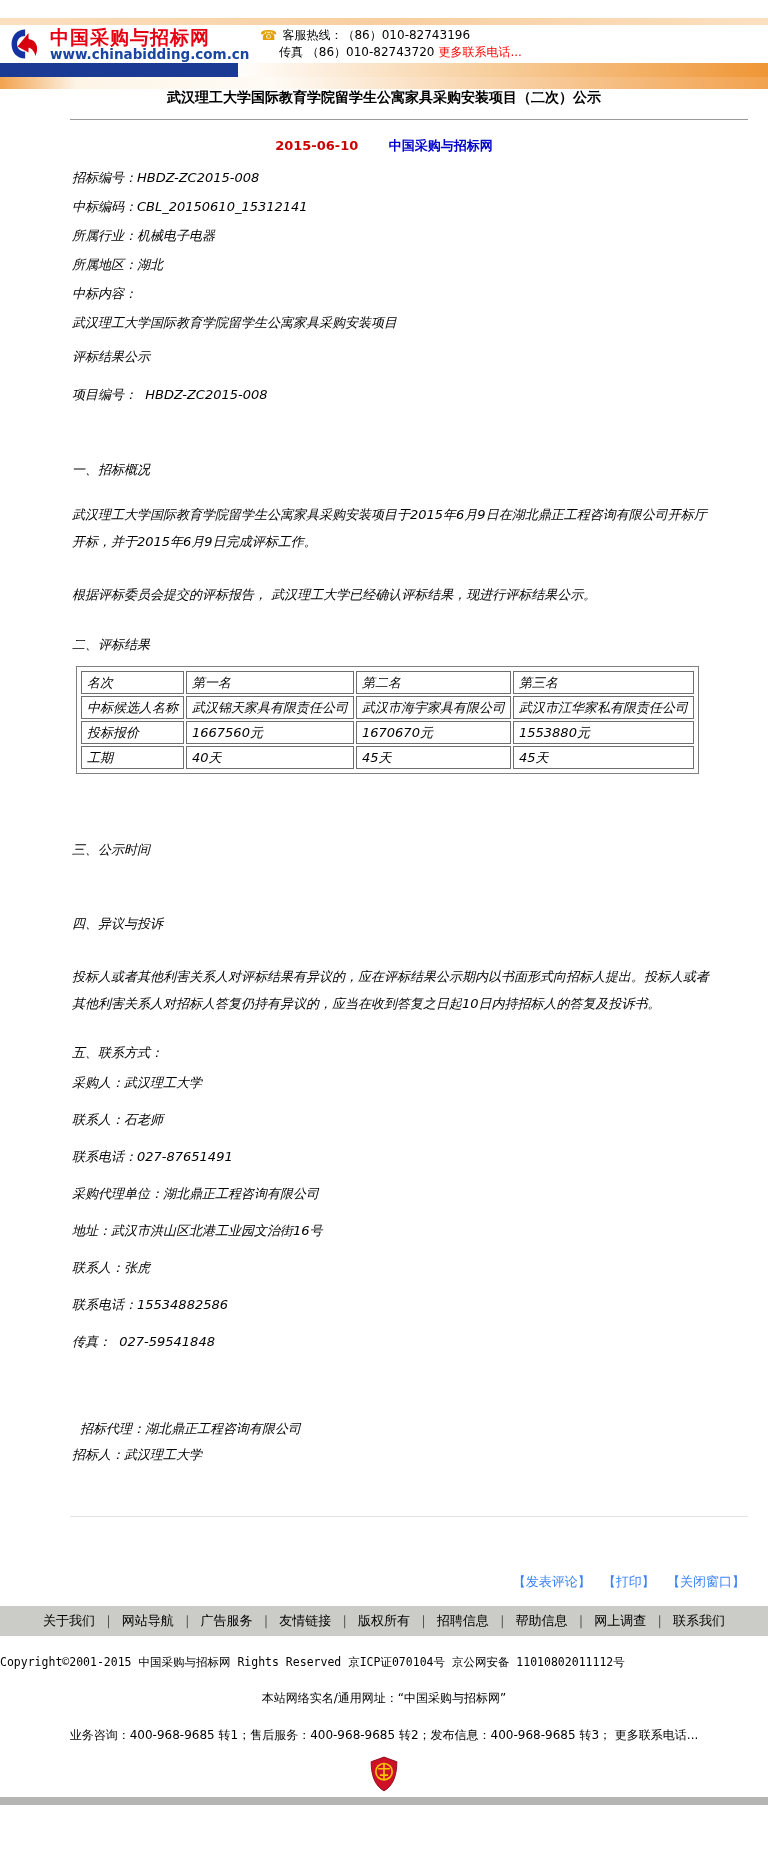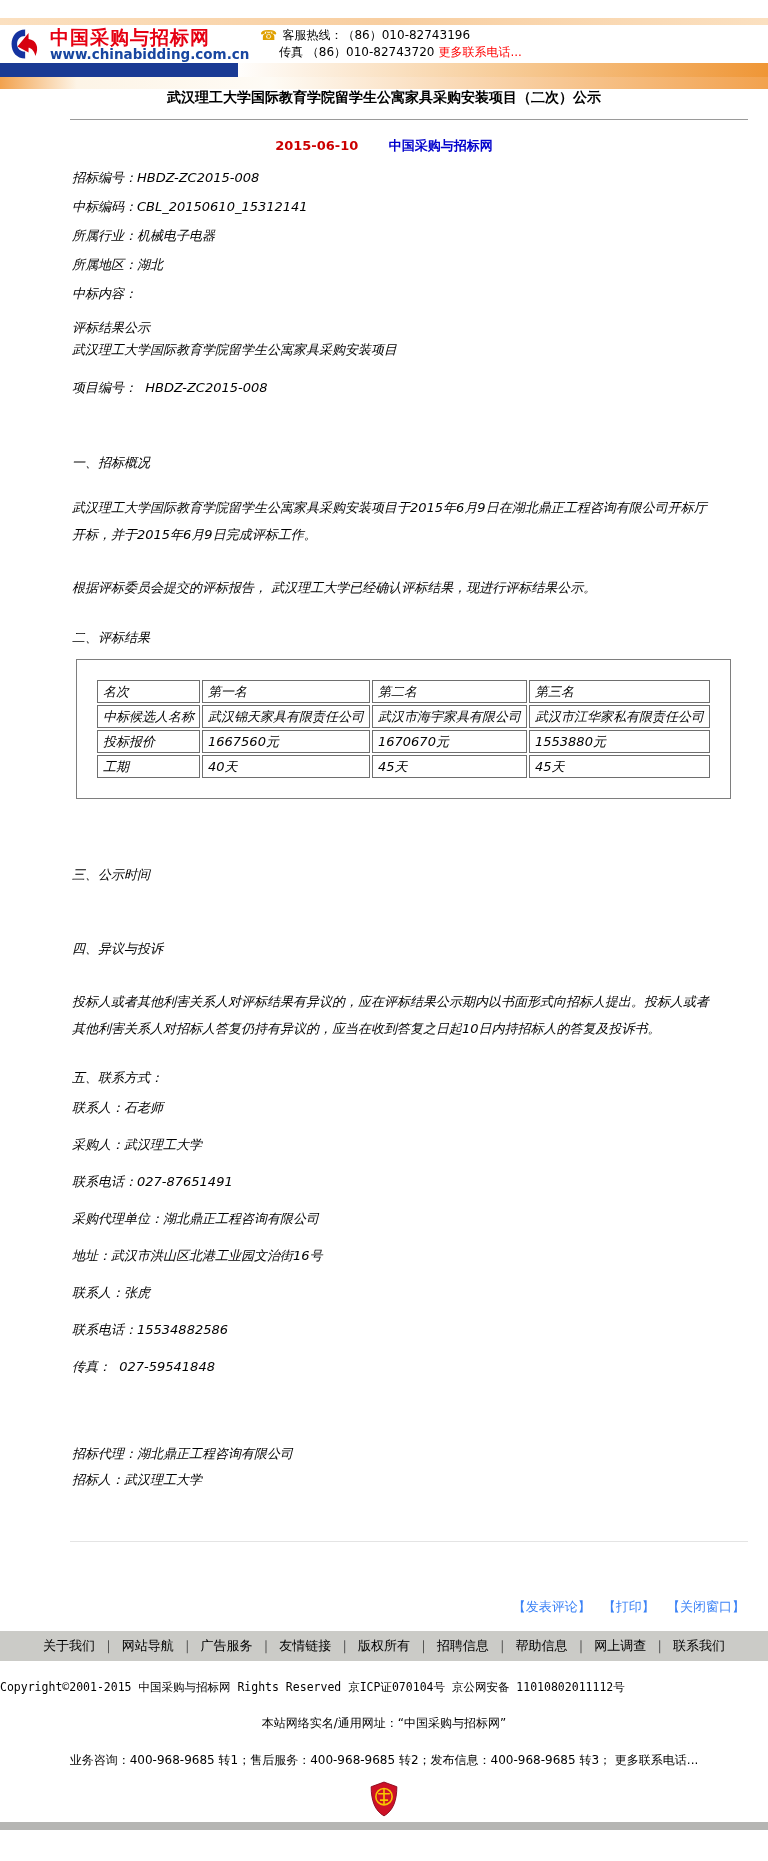--- a/index.html
+++ b/index.html
@@ -35,24 +35,24 @@
   .dateline .src { color: #0000CC; margin-left: 26px; cursor: pointer; }
   .content { margin: 14px 56px 0 72px; font-style: italic; }
   .p { line-height: 18px; margin: 0; white-space: pre-wrap; }
   .fld { margin-bottom: 11px; }
   .para { line-height: 27px; margin: 0; }
   .mt4 { margin-top: 4px; } .mt8 { margin-top: 8px; }
   .mt16 { margin-top: 16px; } .mt19 { margin-top: 19px; } .mt20 { margin-top: 20px; }
   .mt22 { margin-top: 22px; } .mt26 { margin-top: 26px; } .mt27 { margin-top: 27px; }
   .mt28 { margin-top: 28px; } .mt30 { margin-top: 30px; }
   .mt56 { margin-top: 56px; } .mt57 { margin-top: 57px; } .mt64 { margin-top: 64px; }
-  .mt69 { margin-top: 69px; }
+  .mt69 { margin-top: 69px; margin-left: 8px; }
   .contact-ln { line-height: 18px; margin: 0 0 19px 0; white-space: pre-wrap; }
   
-  .tbl-wrap { display: inline-block; border: 1px solid #7e7e7e; padding: 18px; margin: 12px 0 0 4px; background: #fff; }
+  .tbl-wrap { display: inline-block; border: 1px solid #7e7e7e; padding: 2px; margin: 12px 0 0 4px; background: #fff; }
   table.result { border-collapse: separate; border-spacing: 2px; }
   table.result td { border: 1px solid #6e6e6e; padding: 2px 5px; font-size: 13px; line-height: 17px; white-space: nowrap; }
   
   .divider { border: none; border-top: 1px solid #e4e4e4; margin: 52px 20px 0 70px; }
   .actions { text-align: right; margin: 56px 23px 0 0; font-size: 13px; }
   .actions a { color: #3b82f6; text-decoration: none; cursor: pointer; margin-left: 8px; }
   .footnav { margin-top: 15px; background: #CBCBC7; height: 30px; display: flex; align-items: center; justify-content: center; font-size: 13px; }
   .footnav .item { cursor: pointer; margin: 0 7px; }
   .footnav .sep { color: #333; }
   .copyright { font-family: "DejaVu Sans Mono", monospace; font-size: 11.5px; margin-top: 19px; }
@@ -103,22 +103,22 @@
   <span class="src">中国采购与招标网</span>
 </div>
 
 <div class="content">
   <p class="p fld">招标编号：HBDZ-ZC2015-008</p>
   <p class="p fld">中标编码：CBL_20150610_15312141</p>
   <p class="p fld">所属行业：机械电子电器</p>
   <p class="p fld">所属地区：湖北</p>
   <p class="p fld">中标内容：</p>
 
+  <p class="p mt4">武汉理工大学国际教育学院留学生公寓家具采购安装项目</p>
   <p class="p mt16">评标结果公示</p>
-  <p class="p mt4">武汉理工大学国际教育学院留学生公寓家具采购安装项目</p>
   <p class="p mt20">项目编号：  HBDZ-ZC2015-008</p>
 
   <p class="p mt57">一、招标概况</p>
   <p class="para mt22">武汉理工大学国际教育学院留学生公寓家具采购安装项目于2015年6月9日在湖北鼎正工程咨询有限公司开标厅开标，并于2015年6月9日完成评标工作。</p>
   <p class="para mt26">根据评标委员会提交的评标报告， 武汉理工大学已经确认评标结果，现进行评标结果公示。</p>
 
   <p class="p mt28">二、评标结果</p>
 
   <div class="tbl-wrap">
     <table class="result">
@@ -156,22 +156,22 @@
     </tbody>
       </table>
   </div>
 
   <p class="p mt64">三、公示时间</p>
 
   <p class="p mt56">四、异议与投诉</p>
   <p class="para mt30">投标人或者其他利害关系人对评标结果有异议的，应在评标结果公示期内以书面形式向招标人提出。投标人或者其他利害关系人对招标人答复仍持有异议的，应当在收到答复之日起10日内持招标人的答复及投诉书。</p>
 
   <p class="p mt27" style="margin-bottom:12px">五、联系方式：</p>
+  <p class="contact-ln">采购人：武汉理工大学</p>
   <p class="contact-ln">联系人：石老师</p>
-  <p class="contact-ln">采购人：武汉理工大学</p>
   <p class="contact-ln">联系电话：027-87651491</p>
   <p class="contact-ln">采购代理单位：湖北鼎正工程咨询有限公司</p>
   <p class="contact-ln">地址：武汉市洪山区北港工业园文治街16号</p>
   <p class="contact-ln">联系人：张虎</p>
   <p class="contact-ln">联系电话：15534882586</p>
   <p class="contact-ln">传真：  027-59541848</p>
 
   <p class="p mt69">招标代理：湖北鼎正工程咨询有限公司</p>
   <p class="p mt8">招标人：武汉理工大学</p>
 </div>

